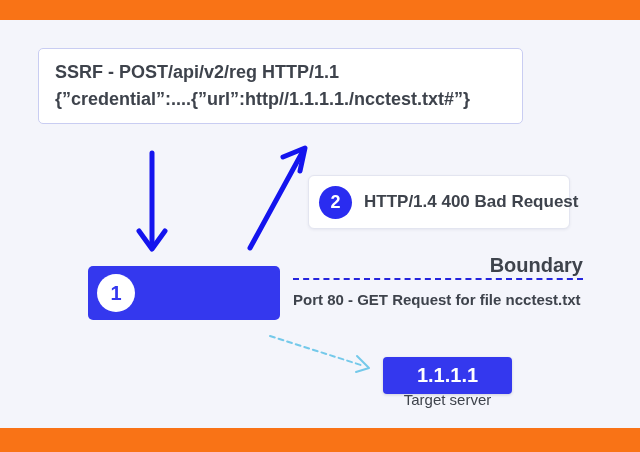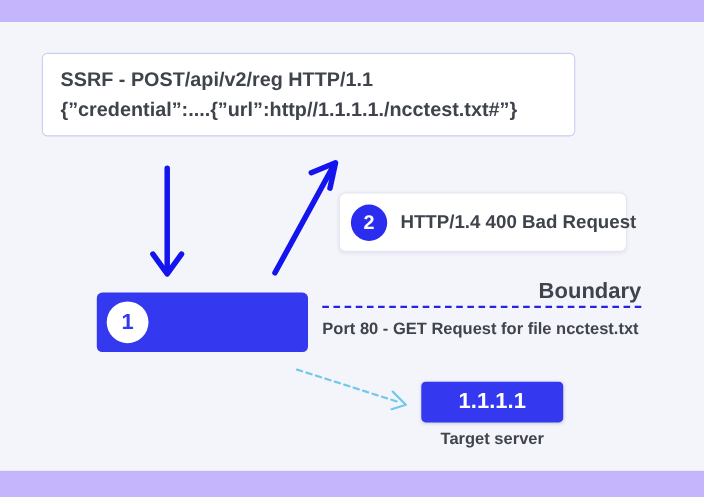--- a/index.html
+++ b/index.html
@@ -1,19 +1,19 @@
 <!DOCTYPE html>
 <html><head>
 <meta charset="utf-8">
 <style>
   * { margin: 0; padding: 0; box-sizing: border-box; }
   html, body { width: 640px; height: 452px; background: #ffffff; overflow: hidden; }
   body { font-family: "Liberation Sans", sans-serif; position: relative; }
 
-  .canvas { position: absolute; left: 0; top: 0; width: 640px; height: 452px; background: #c4b5fd; }
+  .canvas { position: absolute; left: 0; top: 0; width: 640px; height: 452px; background: #f97316; }
 
   .panel { position: absolute; left: 0; top: 20px; width: 640px; height: 408px; background: #f4f5fb; }
 
   .ssrf-box {
     position: absolute; left: 38px; top: 48px; width: 485px; height: 76px;
     background: #ffffff; border: 1px solid #c9cdf2; border-radius: 5px;
     padding: 10px 16px; display: flex; flex-direction: column; justify-content: center;
   }
   .ssrf-box .line {
     font-size: 18px; font-weight: 700; color: #3e434c; line-height: 27px; white-space: nowrap;
@@ -53,28 +53,28 @@
   .boundary-line {
     position: absolute; left: 293px; top: 278px; width: 290px; height: 0;
     border-top: 2px dashed #2525dd;
   }
   .port-label {
     position: absolute; left: 293px; top: 291px; width: 320px;
     font-size: 15px; font-weight: 700; color: #3e434c; white-space: nowrap;
   }
 
   .target-box {
-    position: absolute; left: 383px; top: 347px; width: 129px; height: 37px;
+    position: absolute; left: 383px; top: 357px; width: 129px; height: 37px;
     background: #3438ee; border-radius: 4px; box-shadow: 0 1px 3px rgba(40,45,80,0.18);
     display: flex; align-items: center; justify-content: center;
   }
   .target-ip { font-size: 20px; font-weight: 700; color: #ffffff; }
   .target-caption {
     position: absolute; left: 383px; top: 391px; width: 129px;
-    text-align: center; font-size: 15px; font-weight: 700; color: #3e434c; white-space: nowrap;
+    text-align: center; font-size: 15px; font-weight: 400; color: #3e434c; white-space: nowrap;
   }
 </style>
 </head>
 <body>
 
 <div class="canvas">
   <div class="panel"></div>
 
   <div class="ssrf-box">
     <div class="line">SSRF - POST/api/v2/reg HTTP/1.1</div>

